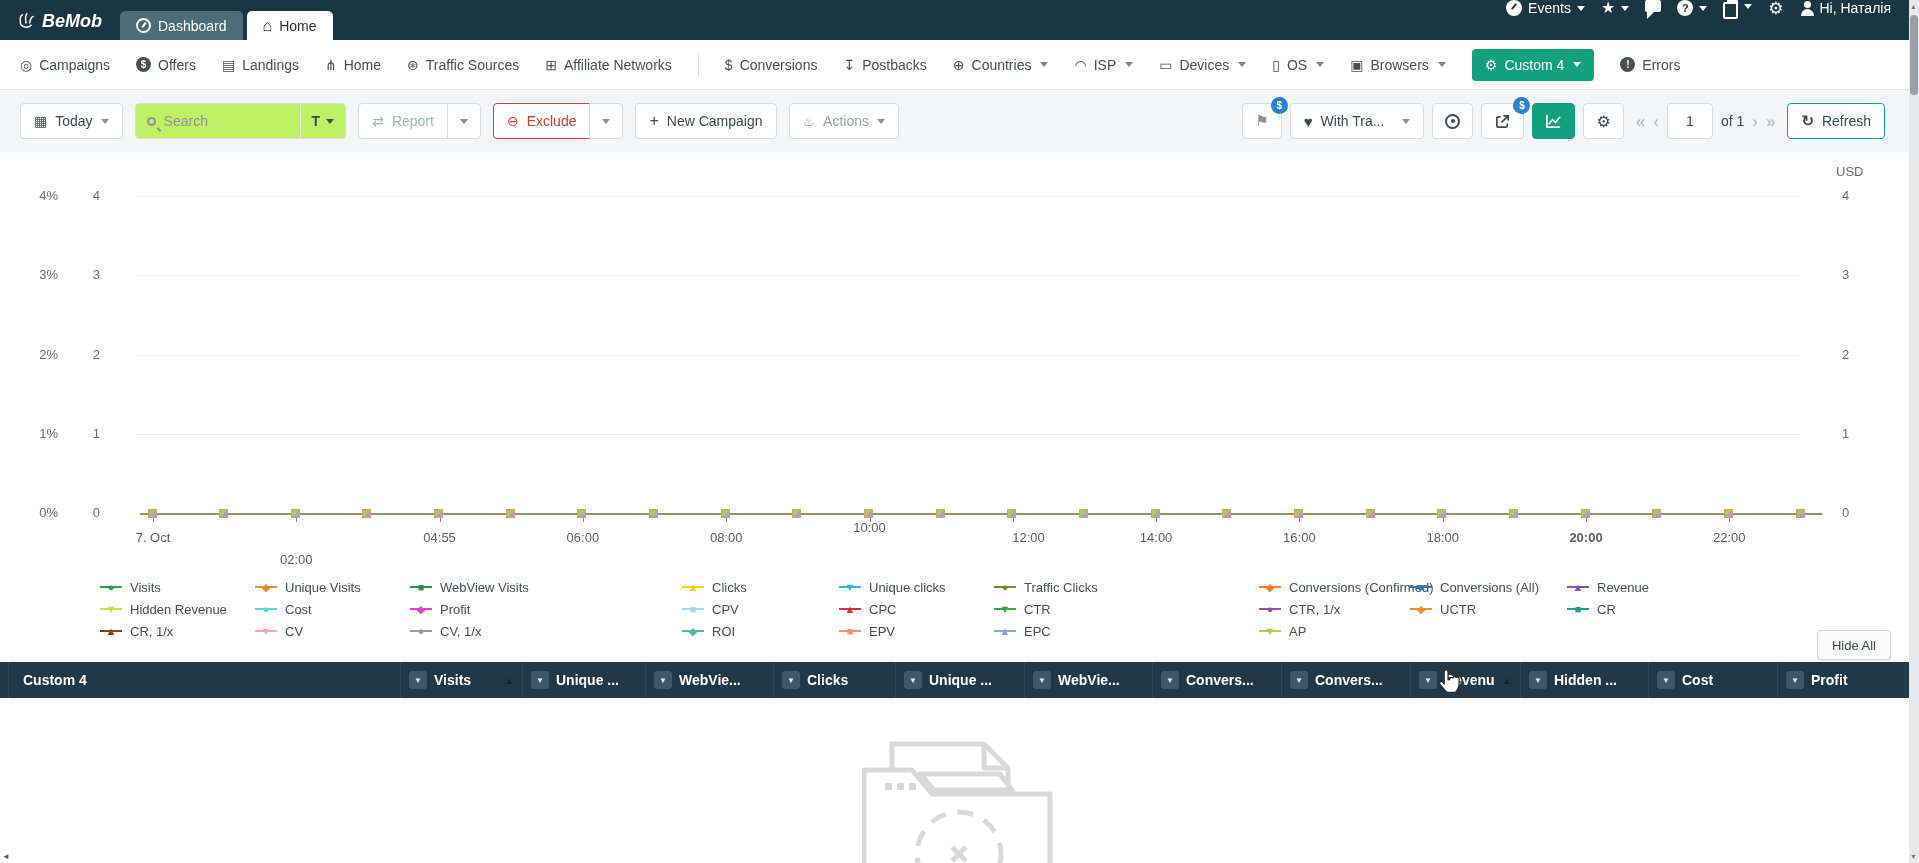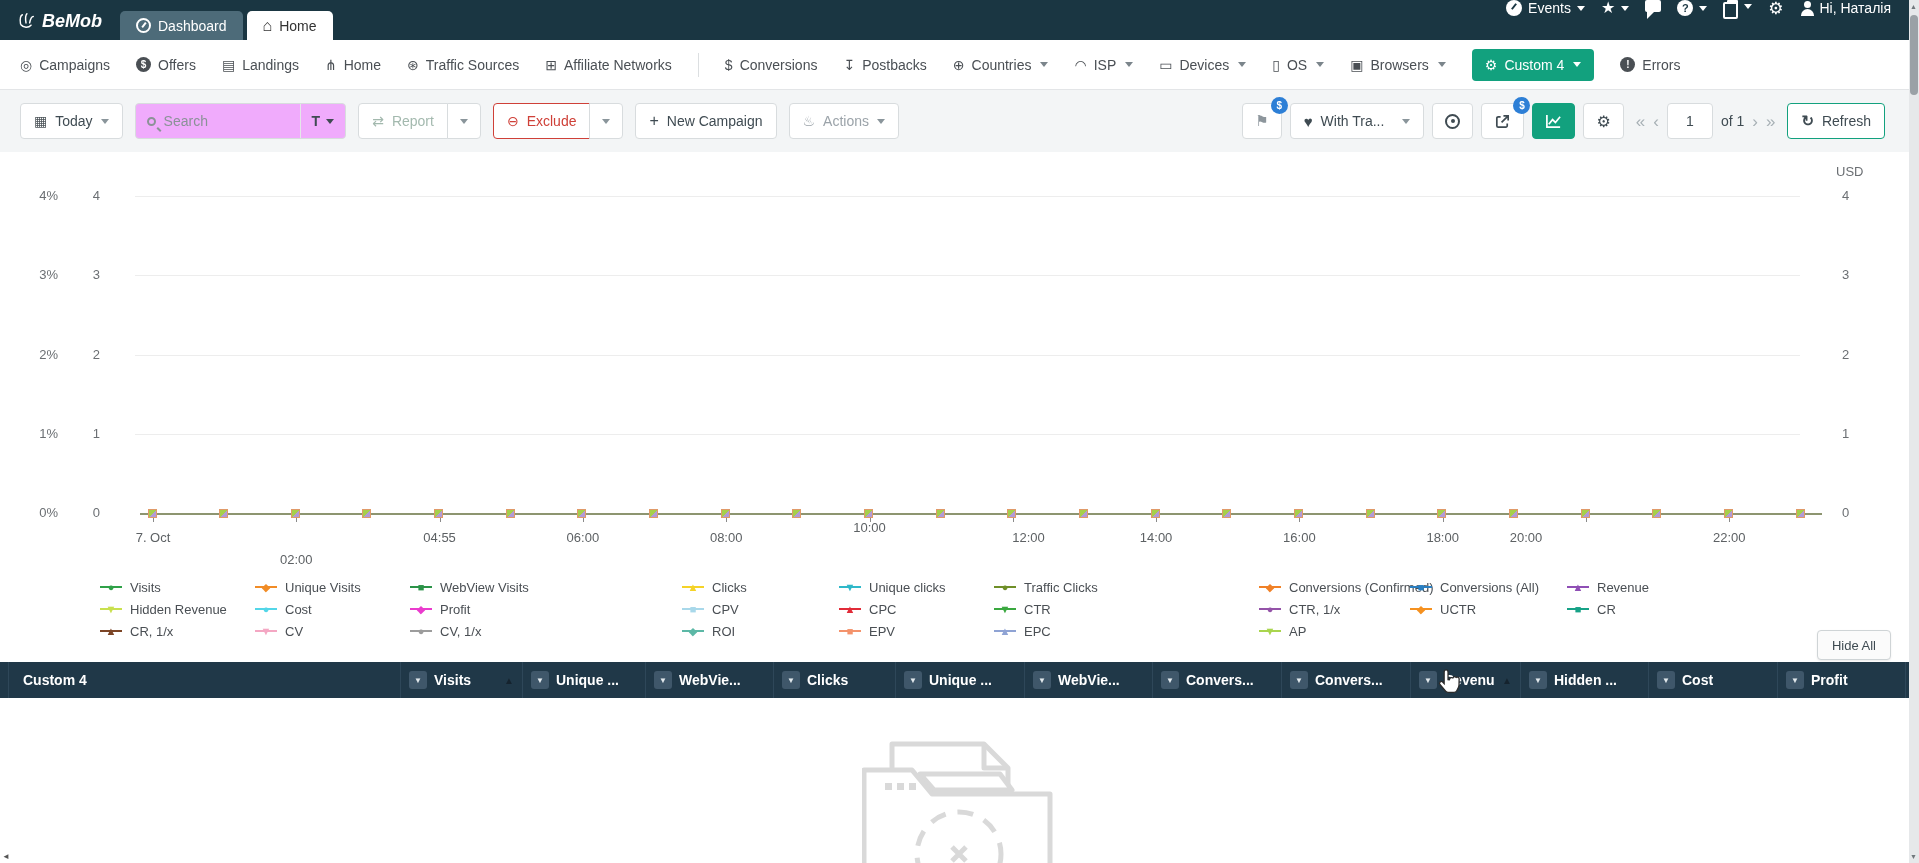--- a/index.html
+++ b/index.html
@@ -44,21 +44,21 @@
   
   .toolbar { height:62px; background:#f3f5f6; display:flex; align-items:center; padding:0 20px; position:relative; }
   .btn { height:36px; background:#fff; border:1px solid #d8dcde; border-radius:4px; display:inline-flex; align-items:center; gap:8px; padding:0 13px; font-size:14px; color:#3f4b52; cursor:pointer; white-space:nowrap; }
   .btn .caret { color:#8a959b; }
   .btn-group { display:inline-flex; }
   .btn-group .btn:first-child { border-radius:4px 0 0 4px; }
   .btn-group .btn:last-child { border-radius:0 4px 4px 0; margin-left:-1px; padding:0 12px; }
   .btn.disabled { color:#a3b9ae; cursor:default; }
   .btn.exclude { border-color:#cf4038; color:#cf4038; }
   .tb-left { display:flex; align-items:center; gap:12px; }
-  .search-wrap { height:36px; background:#f0abfc; border:1px solid #d8dcde; border-radius:4px; display:inline-flex; align-items:center; padding-left:11px; }
+  .search-wrap { height:36px; background:#bef264; border:1px solid #d8dcde; border-radius:4px; display:inline-flex; align-items:center; padding-left:11px; }
   .search-wrap input { border:none; outline:none; font-size:14px; color:#555; width:128px; margin-left:8px; font-family:inherit; background:transparent; }
   .search-wrap input::placeholder { color:#8a9297; }
   .mag { width:9px; height:9px; border:2px solid #8b9297; border-radius:50%; position:relative; display:inline-block; }
   .mag::after { content:""; position:absolute; width:2px; height:5px; background:#8b9297; transform:rotate(-45deg); left:9px; top:8px; }
   .t-btn { height:34px; border-left:1px solid #e4e7e9; display:inline-flex; align-items:center; gap:6px; padding:0 11px; font-size:14px; color:#3f4b52; cursor:pointer; margin-left:8px; }
   .tb-right { position:absolute; right:34px; display:flex; align-items:center; gap:8px; }
   .btn.icon-btn { padding:0 12px; position:relative; }
   .badge { position:absolute; top:-7px; right:-7px; width:17px; height:17px; border-radius:50%; background:#2d7fd6; color:#fff; font-size:10px; font-weight:bold; display:flex; align-items:center; justify-content:center; }
   .btn.active-teal { background:#12a17e; border-color:#12a17e; }
   .pag { display:flex; align-items:center; gap:8px; margin:0 4px; color:#a7b0b5; font-size:17px; }
@@ -357,21 +357,21 @@
         <div class="xlab" style="left: 837.5px; top: 368px;">10:00</div>
         <div class="tick" style="left: 869.5px; top: 362px;"></div>
         <div class="xlab" style="left: 980.8px; top: 378px; text-align: right;">12:00</div>
         <div class="tick" style="left: 1012.8px; top: 362px;"></div>
         <div class="xlab" style="left: 1124.1px; top: 378px;">14:00</div>
         <div class="tick" style="left: 1156.1px; top: 362px;"></div>
         <div class="xlab" style="left: 1267.4px; top: 378px;">16:00</div>
         <div class="tick" style="left: 1299.4px; top: 362px;"></div>
         <div class="xlab" style="left: 1410.7px; top: 378px;">18:00</div>
         <div class="tick" style="left: 1442.7px; top: 362px;"></div>
-        <div class="xlab" style="left: 1494px; top: 378px;">20:00</div>
+        <div class="xlab" style="left: 1554px; top: 378px; font-weight: bold;">20:00</div>
         <div class="tick" style="left: 1586px; top: 362px;"></div>
         <div class="xlab" style="left: 1697.3px; top: 378px;">22:00</div>
         <div class="tick" style="left: 1729.3px; top: 362px;"></div>
         <div class="mk" style="left: 147.5px; top: 357px;"></div>
         <div class="mk" style="left: 219.152px; top: 357px;"></div>
         <div class="mk" style="left: 290.804px; top: 357px;"></div>
         <div class="mk" style="left: 362.457px; top: 357px;"></div>
         <div class="mk" style="left: 434.109px; top: 357px;"></div>
         <div class="mk" style="left: 505.761px; top: 357px;"></div>
         <div class="mk" style="left: 577.413px; top: 357px;"></div>

